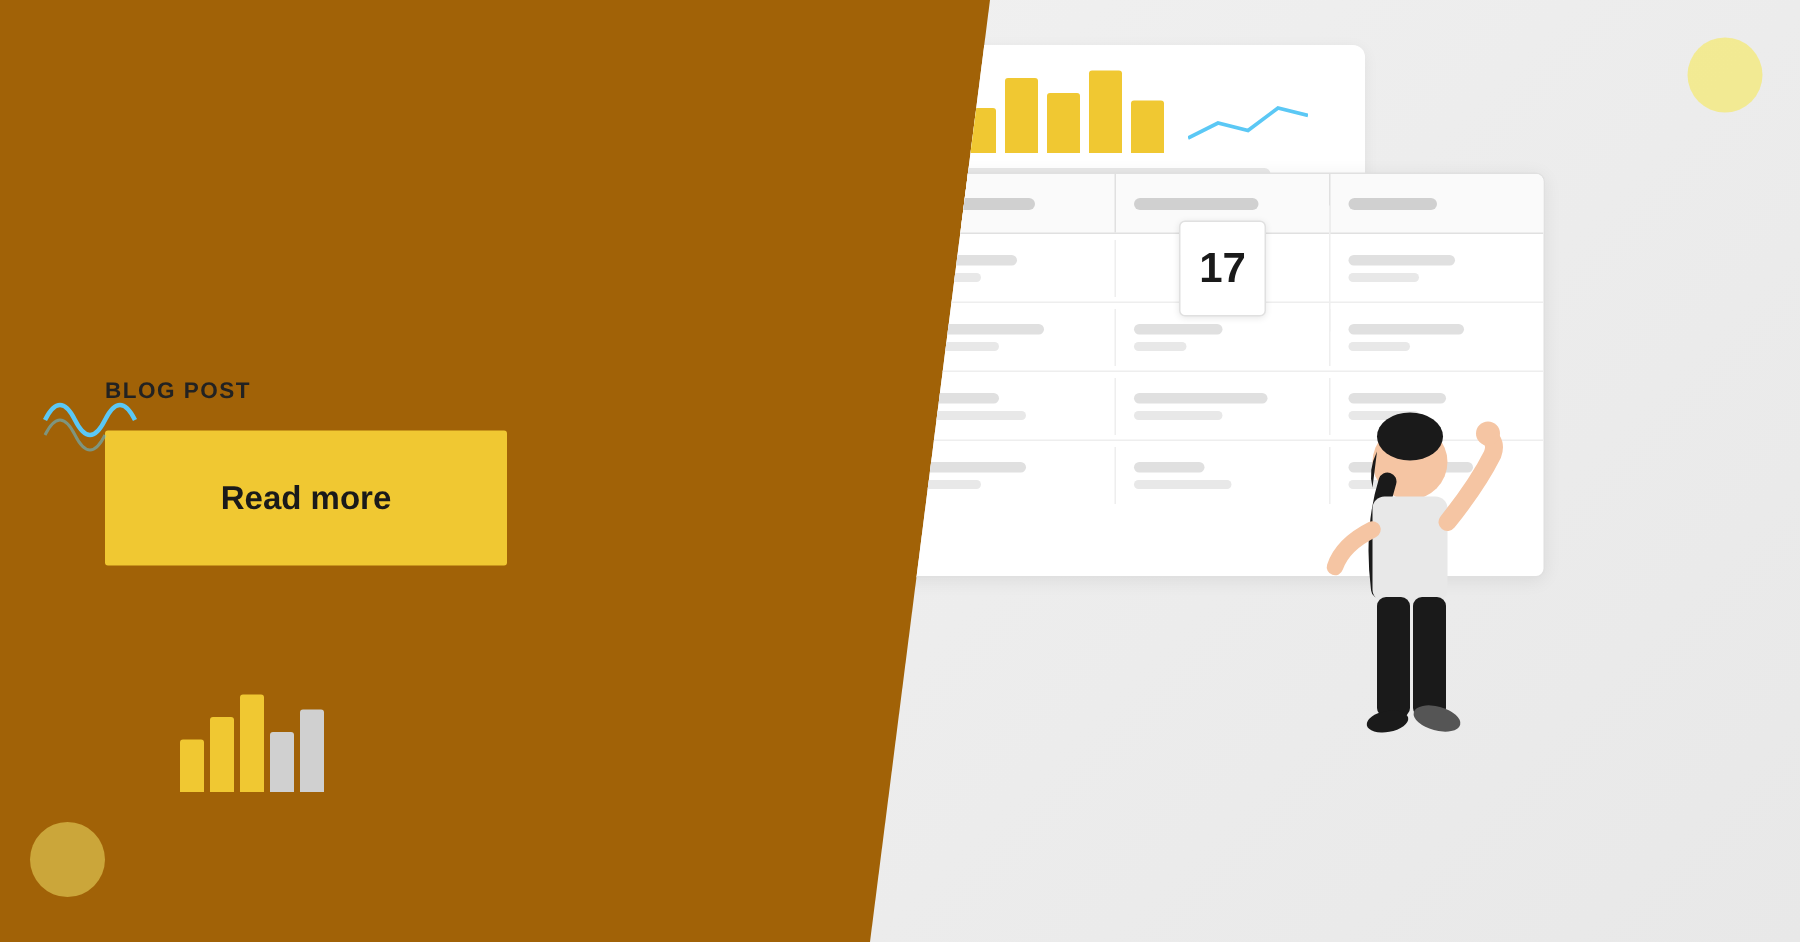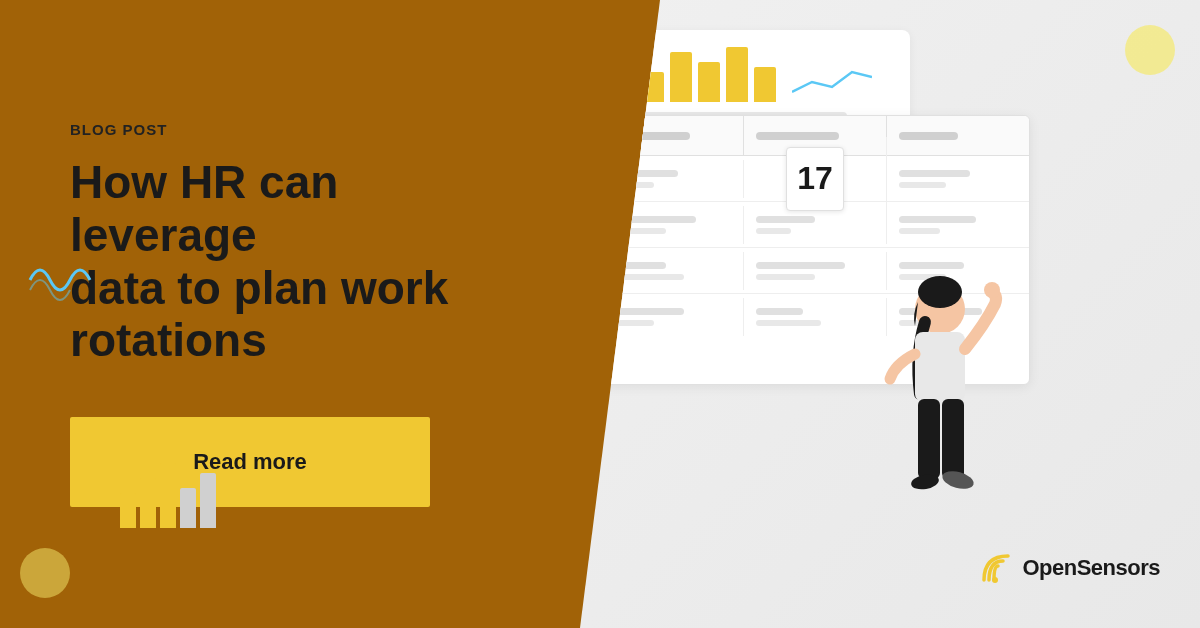--- a/index.html
+++ b/index.html
@@ -81,21 +81,21 @@
       display: inline-block;
       background: #f0c832;
       color: #1a1a1a;
       font-size: 22px;
       font-weight: 700;
       padding: 32px 50px;
       border: none;
       cursor: pointer;
       text-decoration: none;
       border-radius: 2px;
-      width: 360px;
+      width: 268px;
       text-align: center;
     }
 
     
     .illustration-area {
       position: relative;
       width: 100%;
       height: 100%;
       display: flex;
       align-items: center;
@@ -176,25 +176,20 @@
     <div class="mini-chart">
       <div class="mini-bar" style="height:35px; background:#f0c832;"></div>
       <div class="mini-bar" style="height:50px; background:#f0c832;"></div>
       <div class="mini-bar" style="height:65px; background:#f0c832;"></div>
       <div class="mini-bar" style="height:40px; background:#d0d0d0;"></div>
       <div class="mini-bar" style="height:55px; background:#d0d0d0;"></div>
     </div>
 
     <div class="blog-label">BLOG POST</div>
 
-    <h1 class="main-title">
-      <span>How HR can leverage</span><br>
-      <span>data to plan work</span><br>
-      <span>rotations</span>
-    </h1>
 
     <button class="read-more-btn">Read more</button>
 
   </div>
 
   <div class="right-panel">
 
     <div class="top-right-deco">
       <div style="width:50px;height:50px;border-radius:50%;background:#f5e96e;opacity:0.7;"></div>
     </div>
@@ -232,21 +227,21 @@
           </div>
         </div>
 
         <div style="display:flex; border-bottom:1px solid #eeeeee; height:46px; align-items:center;">
           <div style="flex:1; border-right:1px solid #eeeeee; padding:10px 12px;">
             <div style="height:7px;width:55%;background:#e0e0e0;border-radius:4px;margin-bottom:5px;"></div>
             <div style="height:6px;width:35%;background:#e8e8e8;border-radius:4px;"></div>
           </div>
           <div style="flex:1; border-right:1px solid #eeeeee; padding:10px 12px; display:flex;align-items:center;justify-content:center;">
 
-            <div style="width:58px;height:64px;background:#fff;border:1.5px solid #e0e0e0;border-radius:4px;display:flex;align-items:center;justify-content:center;font-size:32px;font-weight:900;color:#1a1a1a;box-shadow:0 1px 5px rgba(0,0,0,0.1);">
+            <div style="width:58px;height:64px;background:#fff;border:1.5px solid #e0e0e0;border-radius:4px;display:flex;align-items:center;justify-content:center;font-size:28px;font-weight:900;color:#1a1a1a;box-shadow:0 1px 5px rgba(0,0,0,0.1);">
               <span>17</span>
             </div>
           </div>
           <div style="flex:1; padding:10px 12px;">
             <div style="height:7px;width:60%;background:#e0e0e0;border-radius:4px;margin-bottom:5px;"></div>
             <div style="height:6px;width:40%;background:#e8e8e8;border-radius:4px;"></div>
           </div>
         </div>
 
         <div style="display:flex; border-bottom:1px solid #eeeeee; height:46px; align-items:center;">
@@ -316,31 +311,17 @@
           <rect x="102" y="135" width="22" height="80" rx="6" fill="#1a1a1a"></rect>
 
           <ellipse cx="85" cy="218" rx="14" ry="7" fill="#1a1a1a" transform="rotate(-10, 85, 218)"></ellipse>
 
           <ellipse cx="118" cy="216" rx="16" ry="8" fill="#555555" transform="rotate(15, 118, 216)"></ellipse>
 
           <circle cx="152" cy="26" r="8" fill="#f5c5a3"></circle>
         </svg>
       </div>
 
-      <div class="opensensors-logo">
-
-        <svg width="40" height="40" viewBox="0 0 40 40">
-
-          <path d="M8,32 Q8,8 32,8" stroke="#f0c832" stroke-width="3.5" fill="none" stroke-linecap="round"></path>
-
-          <path d="M13,32 Q13,13 27,13" stroke="#f0c832" stroke-width="3.5" fill="none" stroke-linecap="round"></path>
-
-          <path d="M18,32 Q18,18 22,18" stroke="#f0c832" stroke-width="3.5" fill="none" stroke-linecap="round"></path>
-
-          <circle cx="19" cy="32" r="3" fill="#f0c832"></circle>
-        </svg>
-        <span class="logo-name">OpenSensors</span>
-      </div>
 
     </div>
   </div>
 
 </div>
 
 </body></html>

